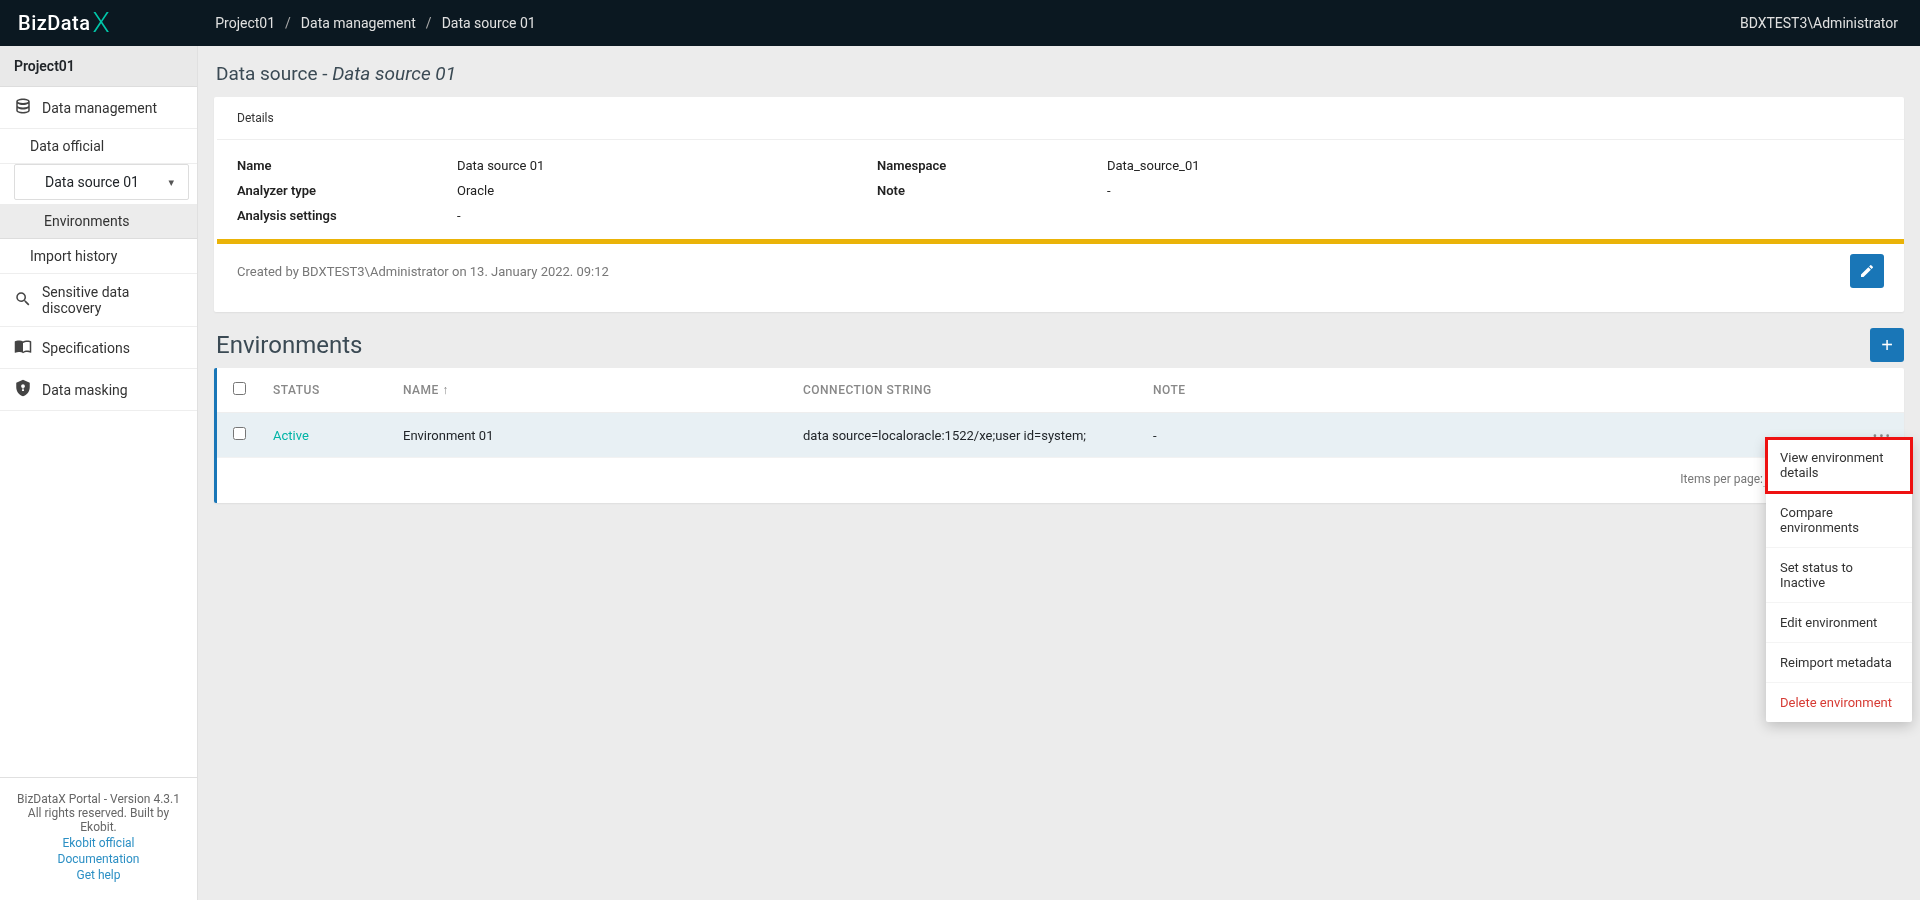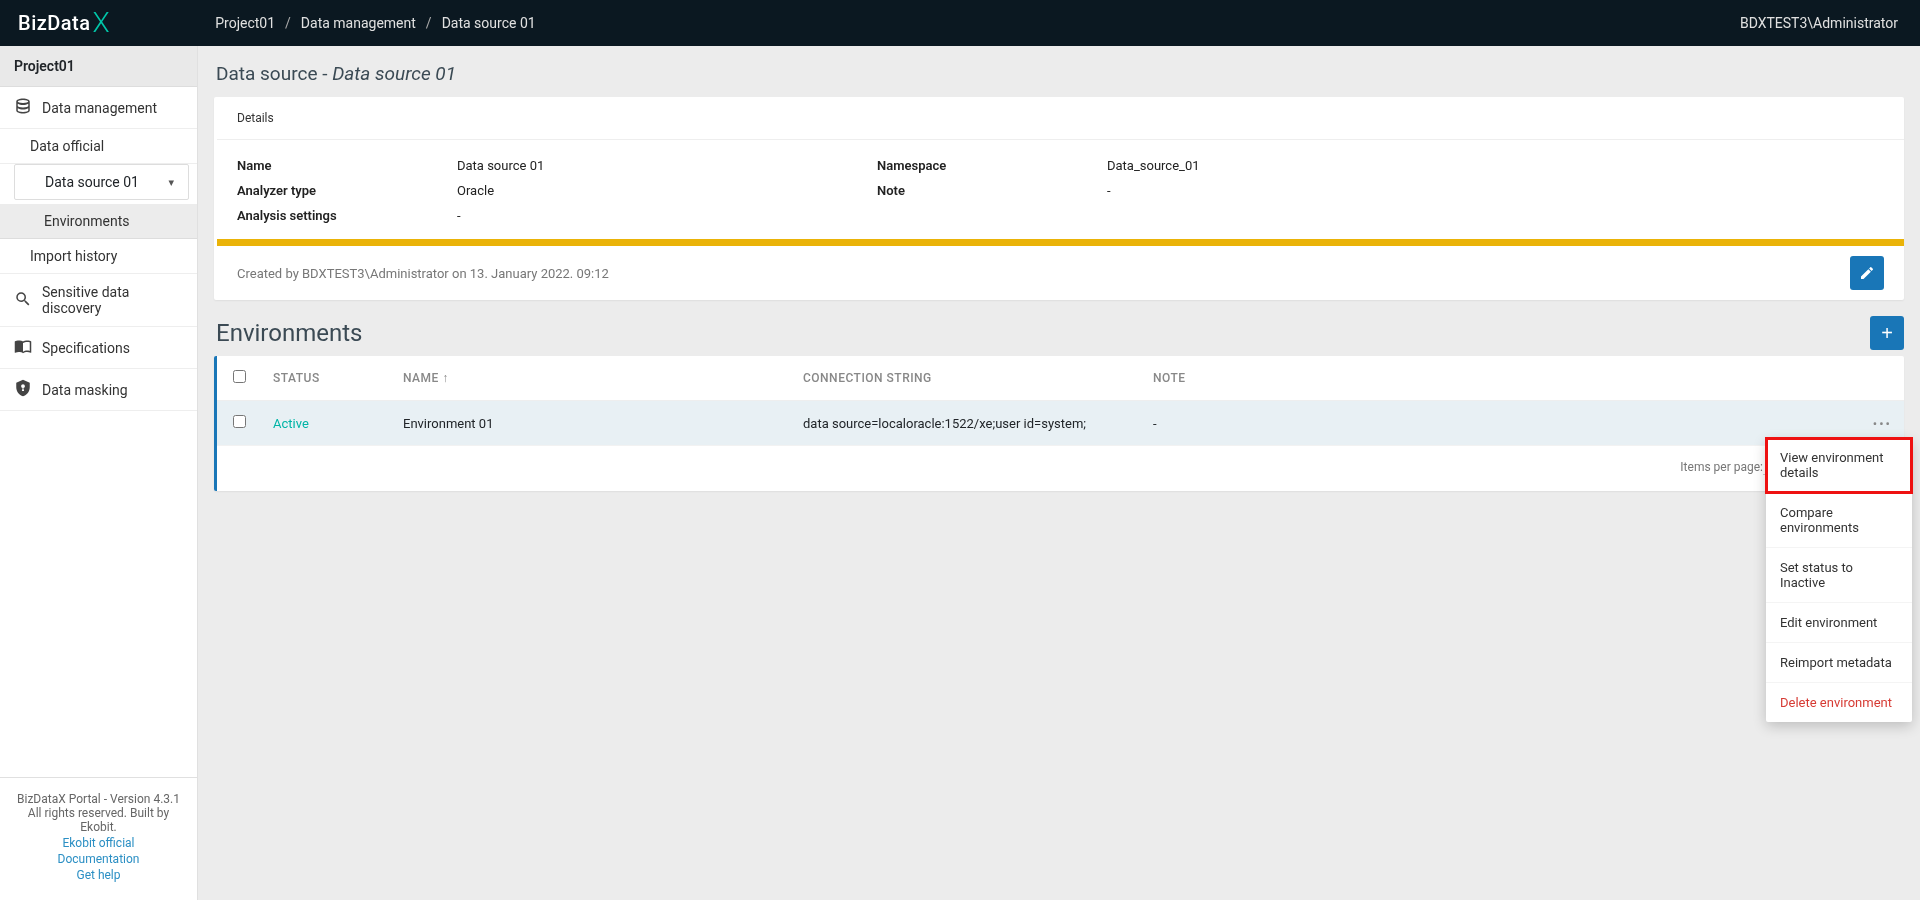--- a/index.html
+++ b/index.html
@@ -31,21 +31,21 @@
   
   .main { flex: 1; background: #ececec; padding: 14px 16px; overflow: auto; position: relative; }
   .page-title { font-size: 19px; color: #3b4a54; font-weight: 400; margin: 2px 0 12px 2px; }
   .page-title em { font-style: italic; font-weight: 400; }
 
   .card { background: #fff; border-radius: 2px; box-shadow: 0 1px 2px rgba(0,0,0,0.06); margin-bottom: 16px; border-left: 3px solid transparent; }
   .card-head { padding: 14px 20px; border-bottom: 1px solid #eee; font-size: 12px; color: #333; }
   .details-grid { display: grid; grid-template-columns: 220px 420px 230px auto; row-gap: 10px; padding: 18px 20px 16px; }
   .details-grid .label { font-weight: 600; font-size: 13px; color: #222; }
   .details-grid .value { font-size: 13px; color: #222; }
-  .card-foot { display: flex; align-items: center; justify-content: space-between; padding: 10px 20px 10px; color: #777; font-size: 13px; border-top: 7px solid #eab308; }
+  .card-foot { display: flex; align-items: center; justify-content: space-between; padding: 10px 20px 24px; color: #777; font-size: 13px; border-top: 5px solid #eab308; }
   .btn-primary { background: #1976b7; color: #fff; border: none; width: 34px; height: 34px; display: inline-flex; align-items: center; justify-content: center; border-radius: 3px; cursor: pointer; }
   
   .section-title { font-size: 24px; color: #3b4a54; font-weight: 400; margin: 4px 0 6px 2px; display: flex; align-items: center; justify-content: space-between; }
   .add-btn { background: #1976b7; color: #fff; border: none; width: 34px; height: 34px; display: inline-flex; align-items: center; justify-content: center; border-radius: 3px; cursor: pointer; font-size: 20px; }
 
   
   .table-card { background: #fff; border-radius: 2px; box-shadow: 0 1px 2px rgba(0,0,0,0.06); border-left: 3px solid #1976b7; padding-bottom: 4px;}
   table { width: 100%; border-collapse: collapse; }
   th { text-align: left; padding: 14px 12px; font-size: 12px; font-weight: 500; color: #888; letter-spacing: 0.5px; border-bottom: 1px solid #eee; }
   td { padding: 14px 12px; font-size: 13px; border-bottom: 1px solid #f2f2f2; }

